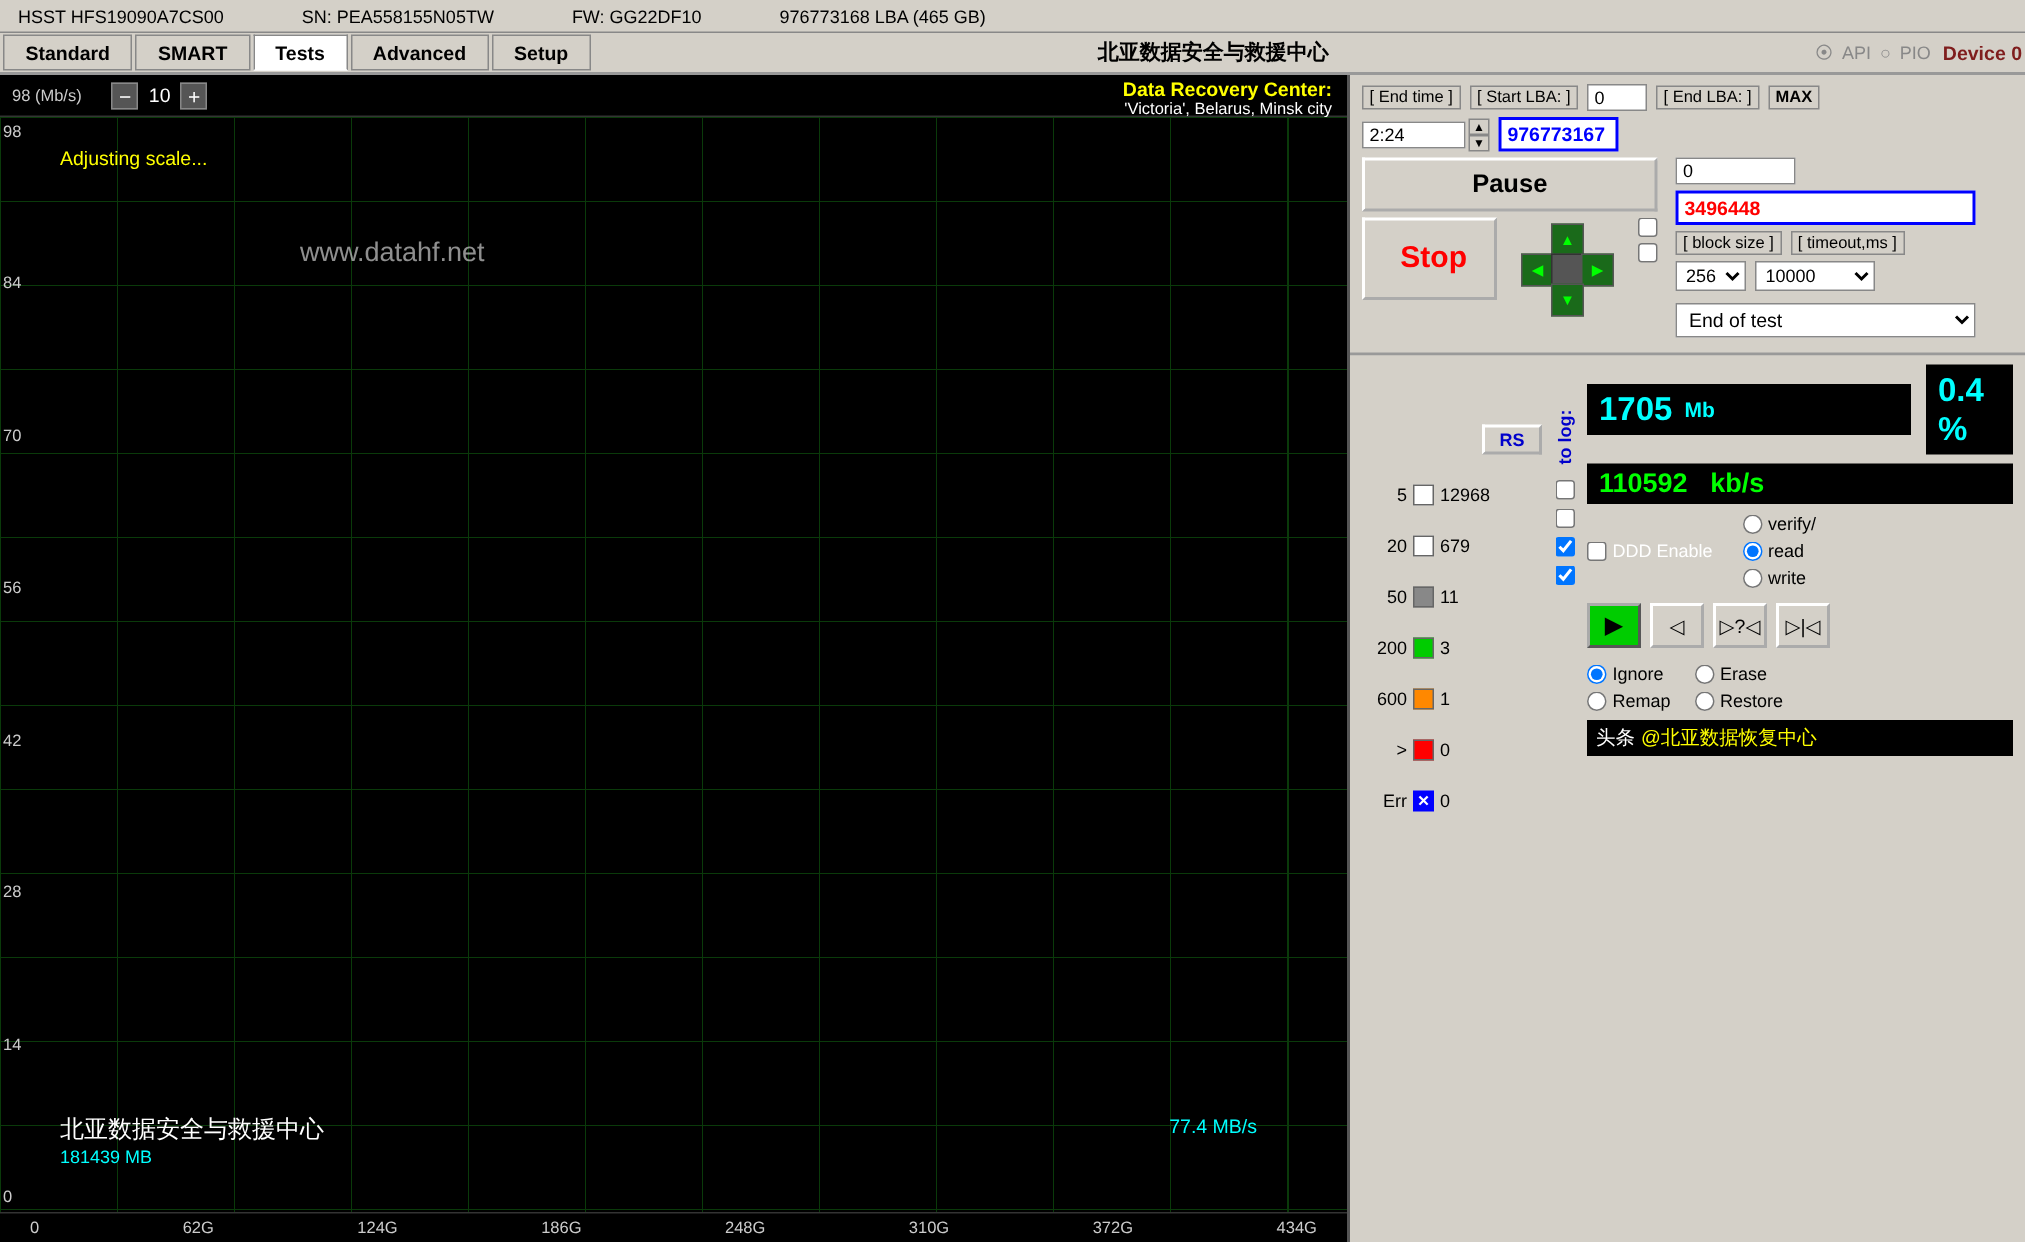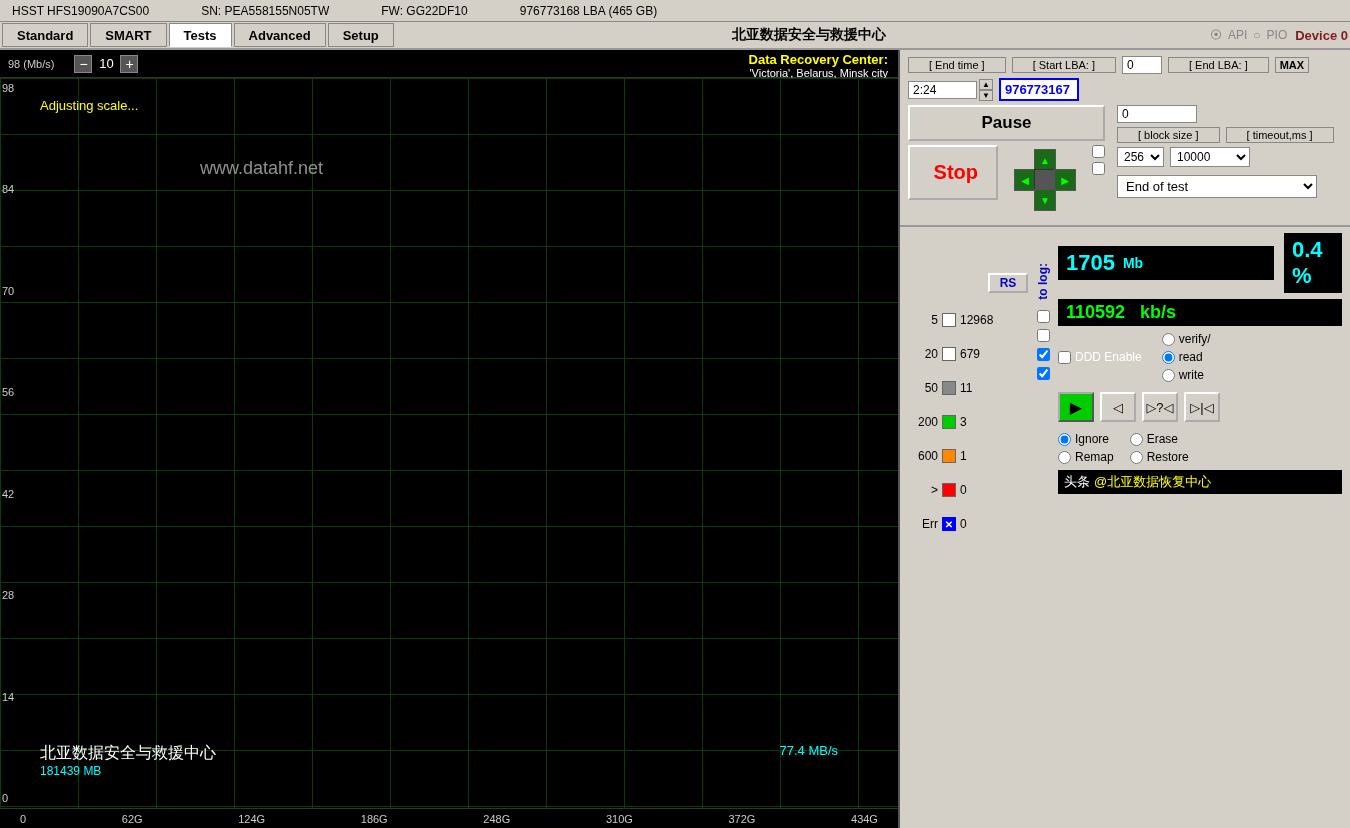--- a/index.html
+++ b/index.html
@@ -241,21 +241,21 @@
     }
     .ctrl-row {
       display: flex;
       align-items: center;
       gap: 6px;
       margin-bottom: 4px;
     }
     .field-label {
       background: #d4d0c8;
       border: 1px solid #888;
-      padding: 1px 20px;
+      padding: 1px 4px;
       font-size: 11px;
       color: #000;
       white-space: nowrap;
     }
     .field-input {
       border: 2px solid #00f;
       background: #fff;
       color: #00f;
       font-weight: bold;
       font-size: 13px;
@@ -689,20 +689,21 @@
                 <input type="checkbox" style="">
               </div>
               <div class="cb-row">
                 <input type="checkbox" style="">
               </div>
             </div>
           </div>
         </div>
         <div style="display:flex;flex-direction:column;gap:4px;margin-left:6px;">
           <input class="field-input-small" type="text" value="0" style="width: 80px;">
+          <div class="field-input red-text">3496448</div>
 
           <div class="block-timeout-row">
             <span class="field-label">[ block size ]</span>
             <span class="field-label">[ timeout,ms ]</span>
           </div>
           <div class="block-timeout-row">
             <select class="select-box">
               <option>256</option>
             </select>
             <select class="select-box" style="width:80px;">

